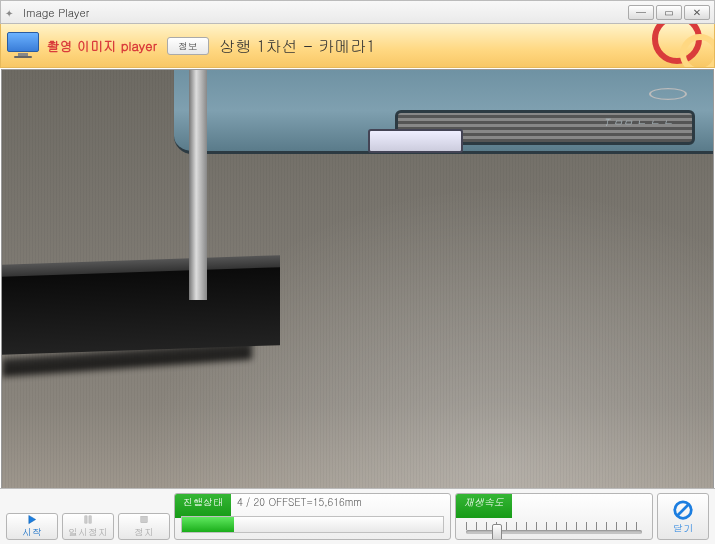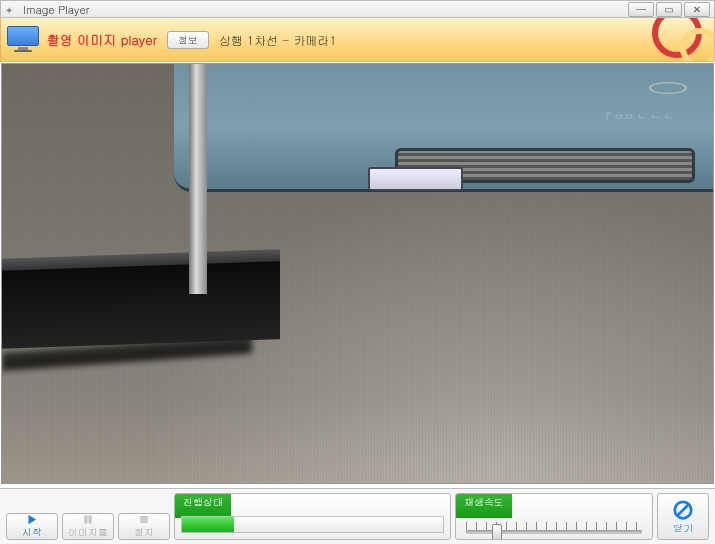--- a/index.html
+++ b/index.html
@@ -1,48 +1,48 @@
 <!DOCTYPE html>
 <html><head>
 <meta charset="utf-8">
 <style>
 * { margin:0; padding:0; box-sizing:border-box; font-family:"Malgun Gothic","Gulim",sans-serif; }
 body { width:715px; height:544px; background:#fff; overflow:hidden; position:relative; }
 
 
-.titlebar { height:18px; background:linear-gradient(#f8f8f8,#eaeaea); border:1px solid #bbb; display:flex; align-items:center; padding:0 4px; font-size:11px; color:#333; }
+.titlebar { height:24px; background:linear-gradient(#f8f8f8,#eaeaea); border:1px solid #bbb; display:flex; align-items:center; padding:0 4px; font-size:11px; color:#333; }
 .titlebar .brush-icon { width:14px; height:14px; margin-right:4px; position:relative; }
 .titlebar .brush-icon::before { content:"✦"; font-size:10px; color:#888; }
 .titlebar .spacer { flex:1; }
 .winbtn { width:26px; height:15px; margin-left:2px; border:1px solid #aaa; border-radius:2px; background:linear-gradient(#fff,#ddd); font-size:10px; color:#555; display:flex; align-items:center; justify-content:center; cursor:pointer; }
 
 
 .header { height:44px; background:linear-gradient(#fff3c9,#ffd882 60%,#f8c765); border:1px solid #e6b85a; border-top:none; display:flex; align-items:center; padding:0 6px; position:relative; overflow:hidden; }
 .header .deco { position:absolute; right:4px; top:-10px; width:60px; height:60px; }
 .header .ring1 { position:absolute; width:50px; height:50px; border:6px solid #d93b3b; border-radius:50%; right:8px; top:0; }
 .header .ring2 { position:absolute; width:40px; height:40px; border:6px solid #ffd882; border-radius:50%; right:-10px; top:20px; }
 .monitor-icon { width:32px; height:28px; margin-right:8px; position:relative; }
 .monitor-icon .screen { width:32px; height:20px; background:linear-gradient(#6bb2ff,#3a7dd8); border:1px solid #2a5ca0; border-radius:2px; }
 .monitor-icon .stand { width:10px; height:3px; background:#888; margin:1px auto 0; }
 .monitor-icon .base { width:18px; height:2px; background:#666; margin:0 auto; border-radius:1px; }
 .header-text { display:flex; flex-direction:column; font-size:10px; color:#a55; line-height:1.2; }
 .header-title { font-size:13px; font-weight:bold; color:#d93b3b; }
 .info-btn { width:42px; height:18px; margin:0 10px; font-size:10px; border:1px solid #aaa; border-radius:3px; background:linear-gradient(#fff,#e8e8e8); cursor:pointer; display:flex; align-items:center; justify-content:center; color:#444; }
-.lane-label { font-size:12px; color:#333; }
+.lane-label { font-size:16px; color:#333; }
 
 
 .viewport { position:relative; width:713px; height:421px; margin:1px 1px 0; background:#7a766f; border:1px solid #999; overflow:hidden; }
 
 
 .floor { position:absolute; inset:0; background:
   repeating-linear-gradient(90deg, rgba(0,0,0,.04) 0 1px, transparent 1px 3px),
   radial-gradient(ellipse at 70% 95%, rgba(255,255,255,.25), transparent 50%),
   linear-gradient(#6d6a63,#8a857d 80%,#9e978d);
 }
-.car { position:absolute; right:0; top:0; left:172px; height:128px;
+.car { position:absolute; right:0; top:0; left:172px; height:84px;
   background:linear-gradient(#6f92a3,#7fa0b0 50%,#5a7b8a); border-bottom-left-radius:18px; border-bottom:3px solid #2c3a42; }
 .bumper { position:absolute; right:18px; bottom:6px; width:300px; height:35px;
   background:repeating-linear-gradient(0deg,#555 0 3px,#888 3px 6px);
   border:3px solid #2c3a42; border-radius:6px; }
 .plate { position:absolute; left:36%; bottom:-2px; width:95px; height:24px; background:linear-gradient(#eef,#ccd); border:2px solid #445; border-radius:3px; }
 .logo { position:absolute; right:26px; top:14px; width:38px; height:20px; border:2px solid #bbb; border-radius:50%; transform:scaleY(.6); }
 .line { position:absolute; right:40px; top:45px; font-size:10px; color:#b0bfc6; font-style:italic; }
 .pole { position:absolute; left:187px; top:0; width:18px; height:230px;
   background:linear-gradient(90deg,#777,#ddd 40%,#888); filter:blur(.5px); }
 .shelf { position:absolute; left:0; top:200px; width:278px; height:80px;
@@ -59,21 +59,21 @@
 .ctrl-btn.disabled { color:#aaa; }
 .ctrl-btn.disabled svg { fill:#ccc; stroke:#aaa; }
 
 .progress-wrap { flex:1.4; display:flex; flex-direction:column; border:1px solid #b5b5b5; background:linear-gradient(#fff,#eee); border-radius:3px; overflow:hidden; }
 .progress-head { height:16px; display:flex; align-items:center; font-size:10px; }
 .chip { height:32px; padding:0 8px; background:linear-gradient(#3fbf3f,#179b17); color:#fff; display:flex; align-items:center; }
 .off-txt { padding-left:6px; color:#555; }
 .progress-bar { height:18px; margin:6px; background:linear-gradient(#fff,#e8e8e8); border:1px solid #c0c0c0; position:relative; }
 .progress-fill { position:absolute; left:0; top:0; bottom:0; width:20%; background:linear-gradient(#5fe85f,#1aad1a); }
 
-.speed-wrap { flex:1; display:flex; flex-direction:column; border:1px solid #b5b5b5; background:linear-gradient(#fff,#eee); border-radius:3px; overflow:hidden; }
+.speed-wrap { flex:1; display:flex; flex-direction:column; border:1px solid #b5b5b5; background:linear-gradient(#fff,#eee); border-radius:3px; overflow:hidden;font-style:italic; }
 .slider-area { position:relative; flex:1; margin:6px 10px; }
 .ruler { position:absolute; left:0; right:0; top:6px; height:8px;
   background:repeating-linear-gradient(90deg,#888 0 1px,transparent 1px 10px); }
 .track { position:absolute; left:0; right:0; top:14px; height:4px; background:#c8c8c8; border-radius:2px; box-shadow:inset 0 1px 2px rgba(0,0,0,.3); }
 .thumb { position:absolute; top:8px; left:15%; width:10px; height:18px; background:linear-gradient(#fff,#d0d0d0); border:1px solid #888; border-radius:2px; cursor:pointer; }
 
 .close-btn { width:52px; border:1px solid #b5b5b5; background:linear-gradient(#fff,#e8e8e8); border-radius:3px; display:flex; flex-direction:column; align-items:center; justify-content:center; font-size:10px; color:#1c7ee0; cursor:pointer; }
 .close-btn svg { width:22px; height:22px; }
 </style>
 </head>
@@ -128,33 +128,34 @@
         <path d="M5 3 L20 12 L5 21 Z"></path>
       </svg>
     <span>시작</span>
   </div>
 
   <div class="ctrl-btn disabled">
     <svg viewBox="0 0 24 24">
         <rect x="5" y="4" width="5" height="16"></rect>
         <rect x="14" y="4" width="5" height="16"></rect>
       </svg>
-    <span>이미지를</span>
+    <span>일시정지</span>
   </div>
 
   <div class="ctrl-btn disabled">
     <svg viewBox="0 0 24 24">
         <rect x="5" y="5" width="14" height="14"></rect>
       </svg>
     <span>정지</span>
   </div>
 
   <div class="progress-wrap">
     <div class="progress-head">
       <div class="chip">진행상태</div>
+      <div class="off-txt">4 / 20 OFFSET=15,616mm</div>
     </div>
     <div class="progress-bar">
       <div class="progress-fill"></div>
     </div>
   </div>
 
   <div class="speed-wrap">
     <div class="progress-head">
       <div class="chip">재생속도</div>
     </div>

